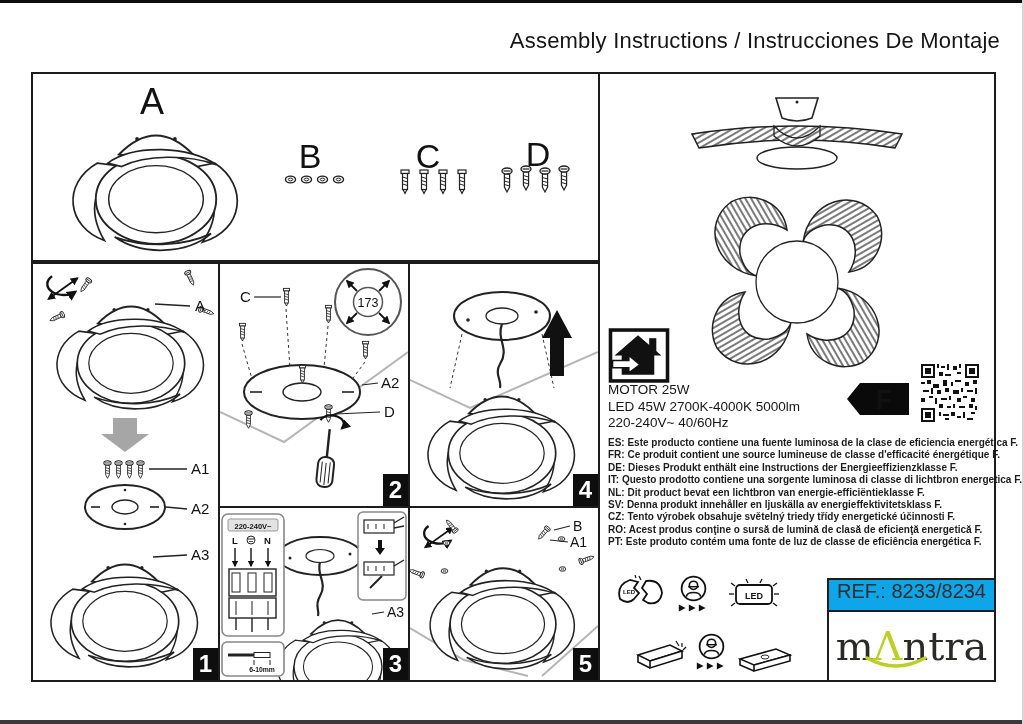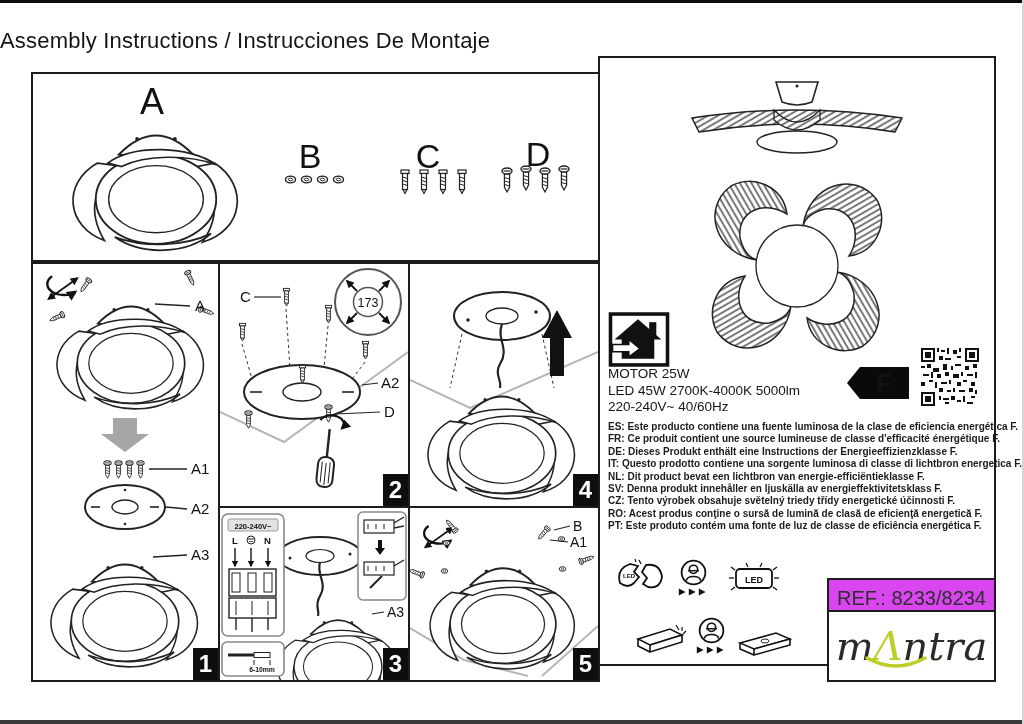--- a/index.html
+++ b/index.html
@@ -2,42 +2,42 @@
 <html><head>
 <meta charset="utf-8">
 <style>
   html,body{margin:0;padding:0;background:#fff;}
   .page{position:relative;width:1024px;height:724px;background:#fff;overflow:hidden;
         font-family:"Liberation Sans",sans-serif;color:#111;}
   .edge{position:absolute;left:0;width:1024px;}
   .edge.top{top:0;height:3px;background:#0d0d0d;}
   .edge.bottom{bottom:0;height:4px;background:#3a3a3a;}
   .edge-right{position:absolute;top:0;right:0;width:2px;height:724px;background:#d6d6d6;}
-  .title{position:absolute;top:28px;left:0;width:1000px;text-align:left;
+  .title{position:absolute;top:28px;left:0;width:1000px;text-align:right;
          font-size:22px;letter-spacing:.2px;color:#151515;}
   .panel{position:absolute;border:2px solid #1c1c1c;background:#fff;box-sizing:border-box;}
   .panel svg.art{position:absolute;left:0;top:0;}
   svg text{font-family:"Liberation Sans",sans-serif;fill:#111;}
   .badge{position:absolute;right:0;bottom:0;width:25px;height:32px;background:#0e0e0e;color:#fff;
          font-size:24px;font-weight:bold;display:flex;align-items:center;justify-content:center;}
   
   .house{position:absolute;left:8px;top:254px;}
   .specs{position:absolute;left:8px;top:308px;font-size:13.5px;line-height:16.5px;color:#161616;}
   .energy-arrow{position:absolute;left:246px;top:308px;}
   .qr{position:absolute;left:318px;top:290px;}
   .langs{position:absolute;left:8px;top:363px;width:386px;}
   .lang-line{font-size:10px;font-weight:bold;line-height:12.4px;white-space:nowrap;color:#1b1b1b;}
   .icons-row1{position:absolute;left:16px;top:501px;}
   .icons-row2{position:absolute;left:34px;top:559px;}
   .ref-box{position:absolute;left:827px;top:578px;width:169px;height:34px;border:2px solid #1c1c1c;
-           box-sizing:border-box;display:flex;align-items:flex-end;justify-content:center;
-           font-size:20px;color:#2e2e2e;background:#d946ef;}
+           box-sizing:border-box;display:flex;align-items:flex-start;justify-content:center;
+           font-size:20px;color:#2e2e2e;background:#0ea5e9;}
   .logo-box{position:absolute;left:827px;top:610px;width:169px;height:72px;border:2px solid #1c1c1c;
             box-sizing:border-box;background:#fff;display:flex;align-items:center;justify-content:center;}
-  .logo-text{position:relative;font-family:"DejaVu Serif",serif;font-size:40px;color:#2a2a27;line-height:1;font-style:italic;}
+  .logo-text{position:relative;font-family:"DejaVu Serif",serif;font-size:40px;color:#2a2a27;line-height:1;}
   .logo-caret{color:#bccf28;}
   .logo-smile{position:absolute;left:27px;bottom:-6px;}
 </style>
 </head>
 <body>
 
 <div class="page">
 
   <svg width="0" height="0" style="position:absolute" aria-hidden="true">
     <defs>
@@ -309,21 +309,21 @@
         </g>
       <use href="#washer-sym" x="148" y="58" width="9" height="6"></use>
       <line x1="144" y1="22" x2="160" y2="18" stroke="#222" stroke-width="1.1"></line>
       <text x="163" y="23" font-size="14">B</text>
       <line x1="140" y1="32" x2="158" y2="34" stroke="#222" stroke-width="1.1"></line>
       <text x="160" y="39" font-size="14">A1</text>
     </svg>
     <div class="badge">5</div>
   </div>
 
-  <div class="panel" style="left:598px;top:56px;width:398px;height:610px;padding-left:28px;">
+  <div class="panel" style="left:598px;top:72px;width:398px;height:610px;padding-left:28px;">
 
     <svg class="art" width="394" height="310" viewBox="0 0 394 310" style="top:8px">
       <g>
         <path d="M176,16 L218,16 L212,36 Q197,42 182,36 Z" fill="#fff" stroke="#222" stroke-width="1.6"></path>
         <circle cx="197" cy="20" r="1.5" fill="#222"></circle>
         <path d="M92,52 Q197,36 302,52 L295,66 Q197,50 99,66 Z" fill="url(#hatch)" stroke="#222" stroke-width="1.5"></path>
         <path d="M174,44 Q197,68 220,44 L220,54 Q197,74 174,54 Z" fill="url(#hatch)" stroke="#222" stroke-width="1.3"></path>
         <ellipse cx="197" cy="76" rx="40" ry="11" fill="#fff" stroke="#222" stroke-width="1.4"></ellipse>
       </g>
       <g transform="translate(197,200)">

